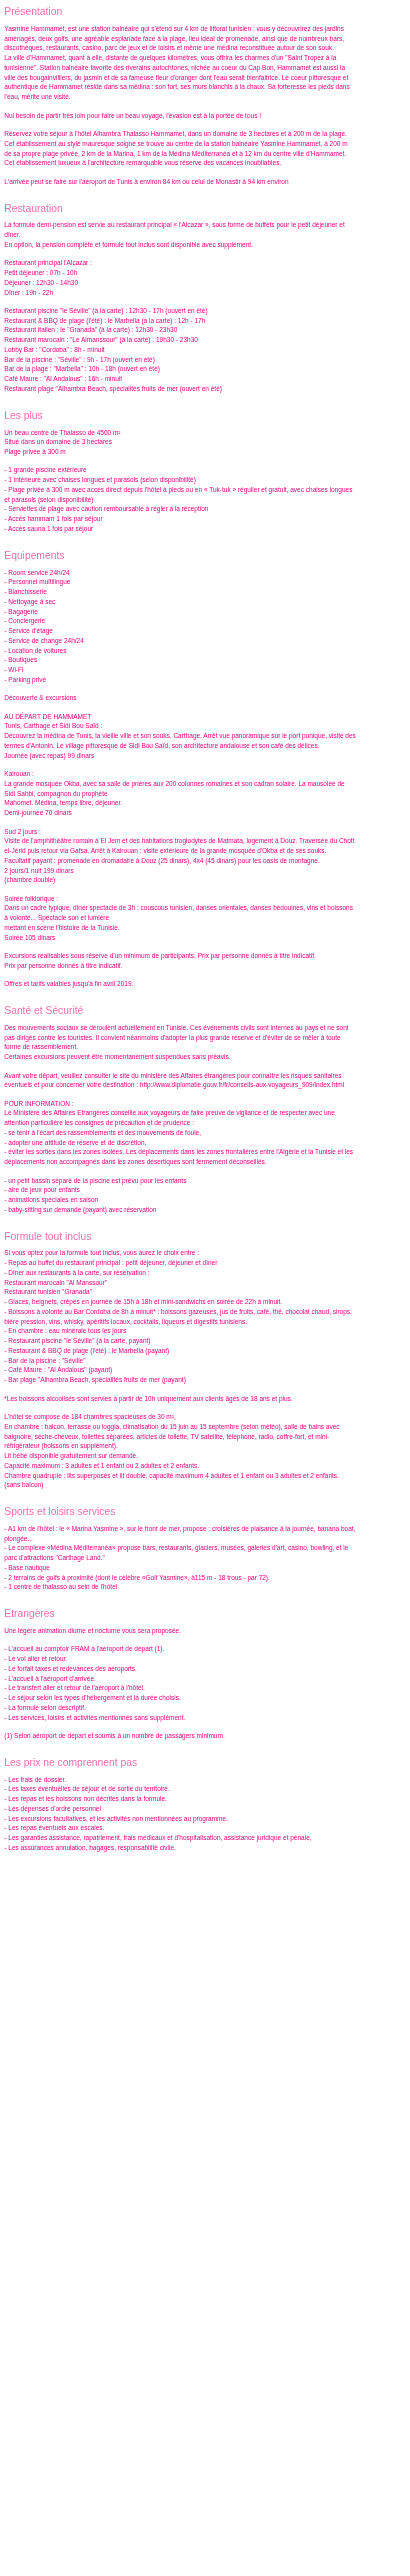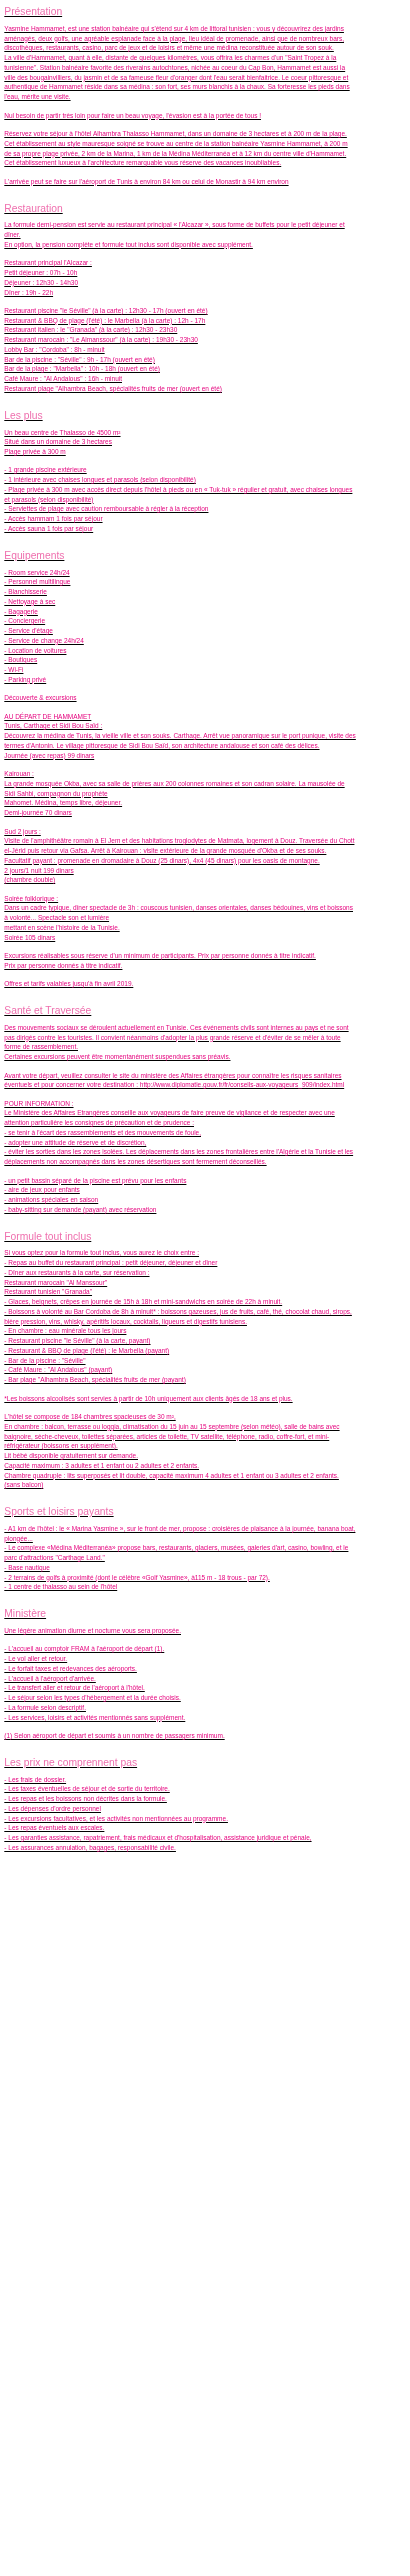--- a/index.html
+++ b/index.html
@@ -9,21 +9,20 @@
   }
   body {
     width: 411px;
     min-height: 2576px;
     font-family: "Liberation Sans", sans-serif;
   }
   .doc {
     box-sizing: border-box;
     width: 363px;
     padding: 4.3px 6.5px 22px 4.3px;
-    text-decoration: underline;
   }
   .section-title {
     font-family: "Liberation Sans", sans-serif;
     font-weight: 400;
     font-size: 10.3px;
     color: var(--heading-text, #ef6fae);
     margin: 16.3px 0 6.5px 0;
   }
   .section:first-child .section-title {
     margin-top: 2.2px;
@@ -115,21 +114,21 @@
 (chambre double)</p>
       <p class="para">Soirée folklorique :
 Dans un cadre typique, dîner spectacle de 3h : couscous tunisien, danses orientales, danses bédouines, vins et boissons à volonté... Spectacle son et lumière
 mettant en scène l'histoire de la Tunisie.
 Soirée 105 dinars</p>
       <p class="para">Excursions réalisables sous réserve d'un minimum de participants. Prix par personne donnés à titre indicatif.
 Prix par personne donnés à titre indicatif.</p>
       <p class="para">Offres et tarifs valables jusqu'à fin avril 2019.</p>
     </section>
     <section class="section">
-      <h2 class="section-title">Santé et Traversée</h2>
+      <h2 class="section-title">Santé et Sécurité</h2>
       <p class="para">Des mouvements sociaux se déroulent actuellement en Tunisie. Ces événements civils sont internes au pays et ne sont pas dirigés contre les touristes. Il convient néanmoins d'adopter la plus grande réserve et d'éviter de se mêler à toute forme de rassemblement.
 Certaines excursions peuvent être momentanément suspendues sans préavis.</p>
       <p class="para">Avant votre départ, veuillez consulter le site du ministère des Affaires étrangères pour connaître les risques sanitaires éventuels et pour concerner votre destination : http://www.diplomatie.gouv.fr/fr/conseils-aux-voyageurs_909/index.html</p>
       <p class="para">POUR INFORMATION :
 Le Ministère des Affaires Etrangères conseille aux voyageurs de faire preuve de vigilance et de respecter avec une attention particulière les consignes de précaution et de prudence :
 - se tenir à l'écart des rassemblements et des mouvements de foule,
 - adopter une attitude de réserve et de discrétion,
 - éviter les sorties dans les zones isolées. Les déplacements dans les zones frontalières entre l'Algérie et la Tunisie et les déplacements non accompagnés dans les zones désertiques sont fermement déconseillés.</p>
     </section>
     <section class="section">
@@ -157,29 +156,29 @@
     </section>
     <section class="section">
       <p class="para">L'hôtel se compose de 184 chambres spacieuses de 30 m²,
 En chambre : balcon, terrasse ou loggia, climatisation du 15 juin au 15 septembre (selon météo), salle de bains avec baignoire, sèche-cheveux, toilettes séparées, articles de toilette, TV satellite, téléphone, radio, coffre-fort, et mini-réfrigérateur (boissons en supplément).
 Lit bébé disponible gratuitement sur demande.
 Capacité maximum : 3 adultes et 1 enfant ou 2 adultes et 2 enfants.
 Chambre quadruple : lits superposés et lit double, capacité maximum 4 adultes et 1 enfant ou 3 adultes et 2 enfants.
 (sans balcon)</p>
     </section>
     <section class="section">
-      <h2 class="section-title">Sports et loisirs payants</h2>
+      <h2 class="section-title">Sports et loisirs services</h2>
       <p class="para">- A1 km de l'hôtel : le « Marina Yasmine », sur le front de mer, propose : croisières de plaisance à la journée, banana boat, plongée...
 - Le complexe «Médina Méditerranéa» propose bars, restaurants, glaciers, musées, galeries d'art, casino, bowling, et le parc d'attractions "Carthage Land."
 - Base nautique
 - 2 terrains de golfs à proximité (dont le célèbre «Golf Yasmine», à115 m - 18 trous - par 72).
 - 1 centre de thalasso au sein de l'hôtel</p>
     </section>
     <section class="section">
-      <h2 class="section-title">Ministère</h2>
+      <h2 class="section-title">Etrangères</h2>
       <p class="para">Une légère animation diurne et nocturne vous sera proposée.</p>
     </section>
     <section class="section">
       <p class="para">- L'accueil au comptoir FRAM à l'aéroport de départ (1).
 - Le vol aller et retour.
 - Le forfait taxes et redevances des aéroports.
 - L'accueil à l'aéroport d'arrivée.
 - Le transfert aller et retour de l'aéroport à l'hôtel.
 - Le séjour selon les types d'hébergement et la durée choisis.
 - La formule selon descriptif.

